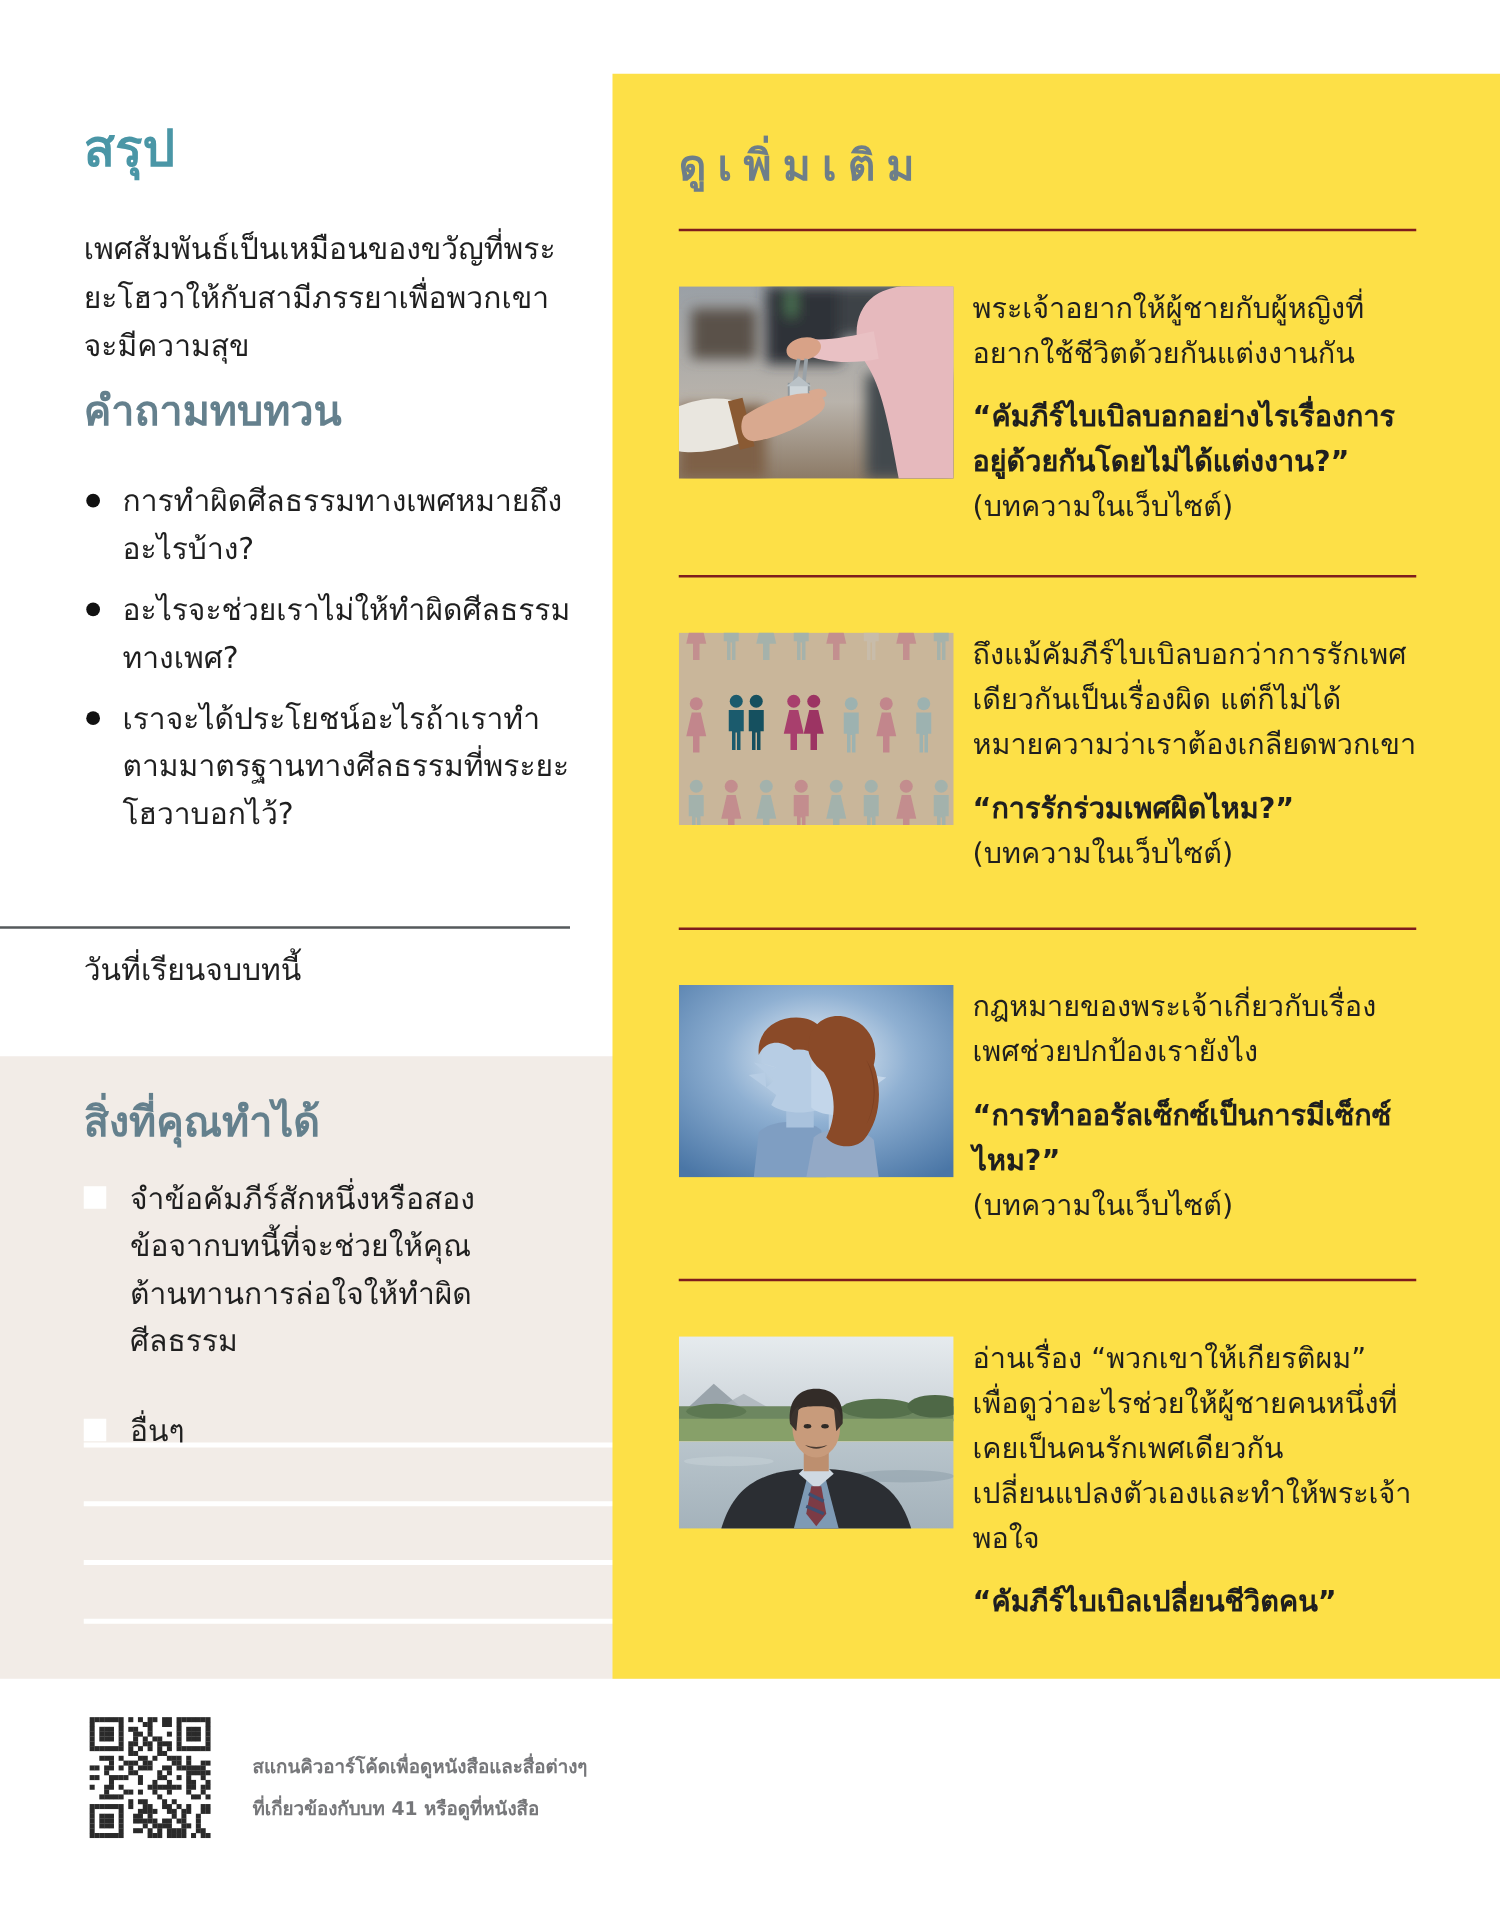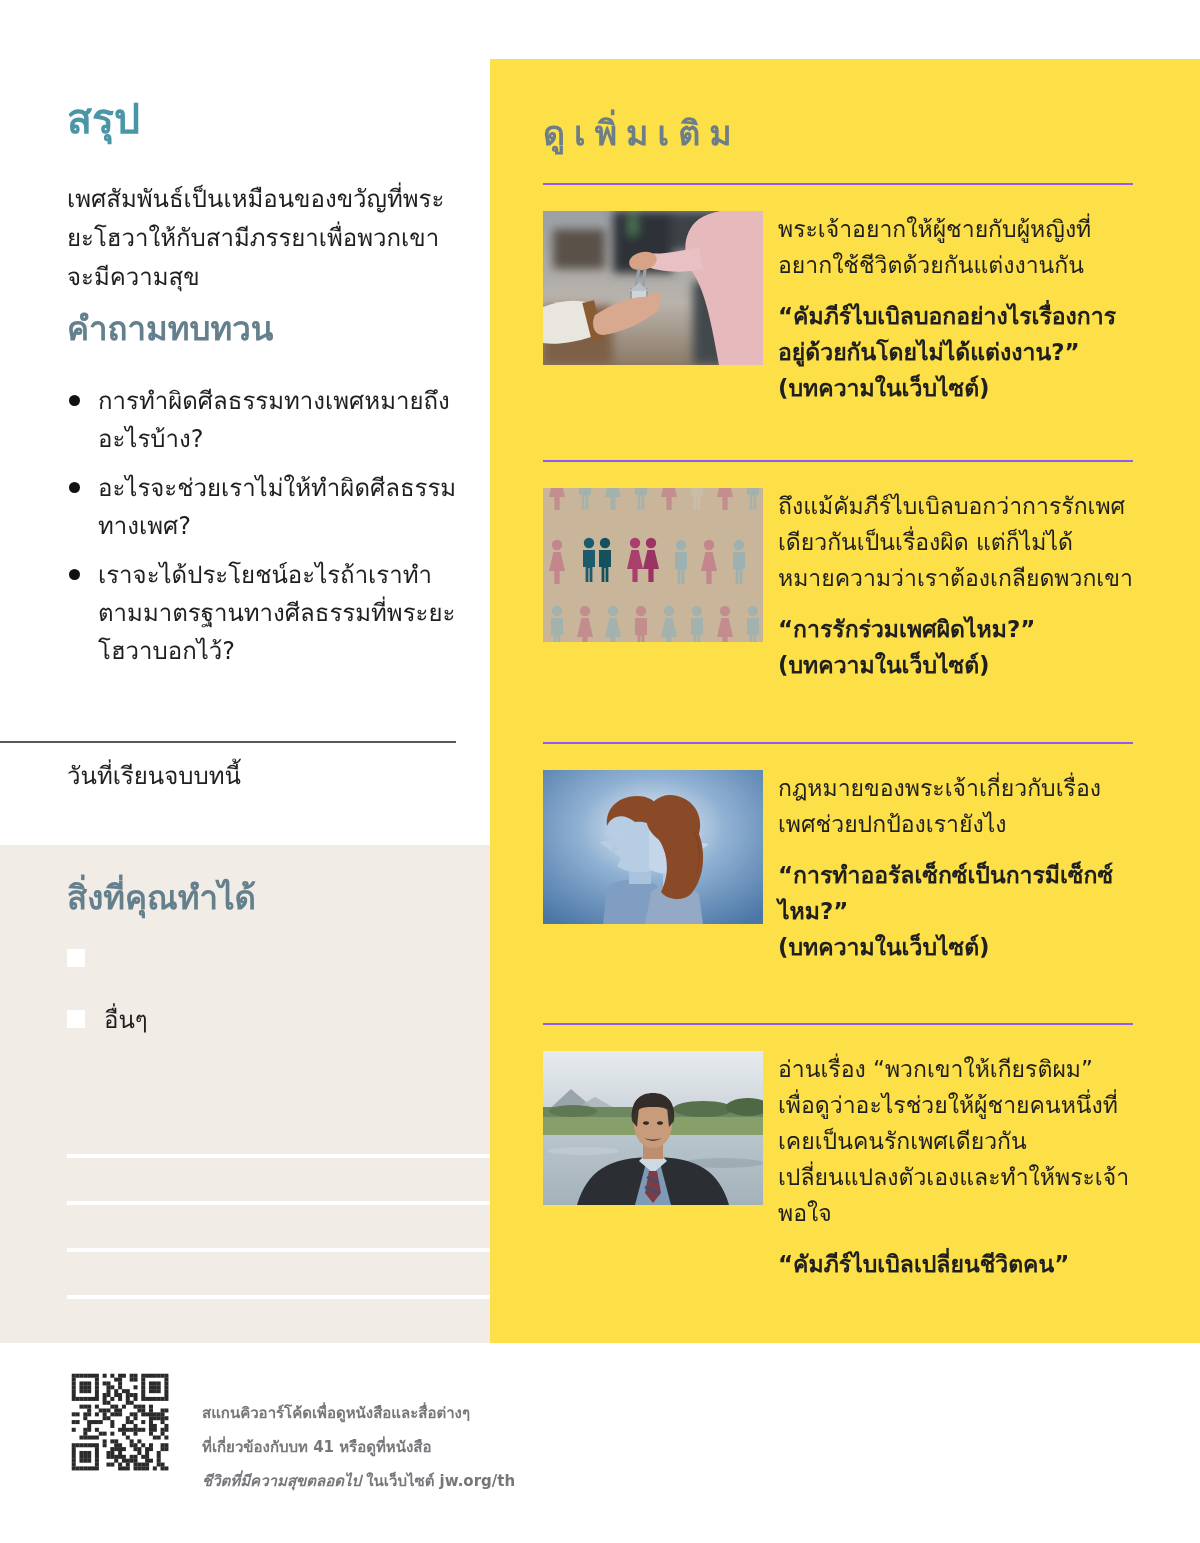--- a/index.html
+++ b/index.html
@@ -66,30 +66,30 @@
   .more-panel{
     position:absolute;left:490px;top:59px;width:710px;height:1284px;
     background:#fde047;box-sizing:border-box;padding:0 67px 0 53px;
   }
   .more-heading{
     margin:0;padding-top:52px;font-size:34px;font-weight:bold;color:#6e7e89;
     letter-spacing:9px;line-height:1.35;
   }
   .more-items{margin-top:26px;}
   .more-item{
-    border-top:2px solid #8b5cf6;padding-top:26px;display:flex;align-items:flex-start;
+    border-top:2px solid #7f1d1d;padding-top:44px;display:flex;align-items:flex-start;
     box-sizing:border-box;
   }
   .more-item.h1{min-height:277px;} .more-item.h2{min-height:282px;}
   .more-item.h3{min-height:281px;}
   .thumb{width:220px;height:154px;flex:none;overflow:hidden;}
   .thumb svg{display:block;}
   .more-txt{margin-left:15px;width:355px;font-size:23px;line-height:36px;}
   .more-txt .item-title{font-weight:bold;margin-top:15px;}
-  .more-txt .item-source{font-weight:bold;}
+  .more-txt .item-source{font-weight:normal;}
   .more-txt .src-italic{font-style:italic;}
 </style>
 </head>
 <body>
 
 <h1 class="summary-heading">สรุป</h1>
 
 <p class="summary-body">เพศสัมพันธ์เป็นเหมือนของขวัญที่พระยะโฮวาให้กับสามีภรรยาเพื่อพวกเขาจะมีความสุข</p>
 
 <h2 class="review-heading">คำถามทบทวน</h2>
@@ -110,20 +110,21 @@
 </ul>
 
 <div class="date-rule"></div>
 <p class="date-label">วันที่เรียนจบบทนี้</p>
 
 <div class="todo-box">
   <h2 class="todo-heading">สิ่งที่คุณทำได้</h2>
   <div class="todo-list">
     <div class="todo-item">
       <span class="todo-checkbox"></span>
+      <span class="todo-label">จำข้อคัมภีร์สักหนึ่งหรือสองข้อจากบทนี้ที่จะช่วยให้คุณต้านทานการล่อใจให้ทำผิดศีลธรรม</span>
     </div>
     <div class="todo-item">
       <span class="todo-checkbox"></span>
       <span class="todo-label">อื่นๆ</span>
     </div>
   </div>
   <div class="write-line l1"></div>
   <div class="write-line l2"></div>
   <div class="write-line l3"></div>
   <div class="write-line l4"></div>
@@ -433,21 +434,20 @@
       <rect x="19" y="26" width="1.04" height="1.04" fill="#2a2a2a"></rect>
       <rect x="20" y="26" width="1.04" height="1.04" fill="#2a2a2a"></rect>
       <rect x="21" y="26" width="1.04" height="1.04" fill="#2a2a2a"></rect>
       <rect x="23" y="26" width="1.04" height="1.04" fill="#2a2a2a"></rect>
       <rect x="25" y="26" width="1.04" height="1.04" fill="#2a2a2a"></rect>
       <rect x="26" y="26" width="1.04" height="1.04" fill="#2a2a2a"></rect>
     </svg>
   <div class="qr-caption">
     <div>สแกนคิวอาร์โค้ดเพื่อดูหนังสือและสื่อต่างๆ</div>
     <div>ที่เกี่ยวข้องกับบท 41 หรือดูที่หนังสือ</div>
-    <div><span class="book-title">ชีวิตที่มีความสุขตลอดไป</span><span> ในเว็บไซต์ jw.org/th</span></div>
   </div>
 </div>
 
 <div class="more-panel">
   <h2 class="more-heading">ดูเพิ่มเติม</h2>
 
   <div class="more-items">
 
     <div class="more-item h1">
       <div class="thumb">

